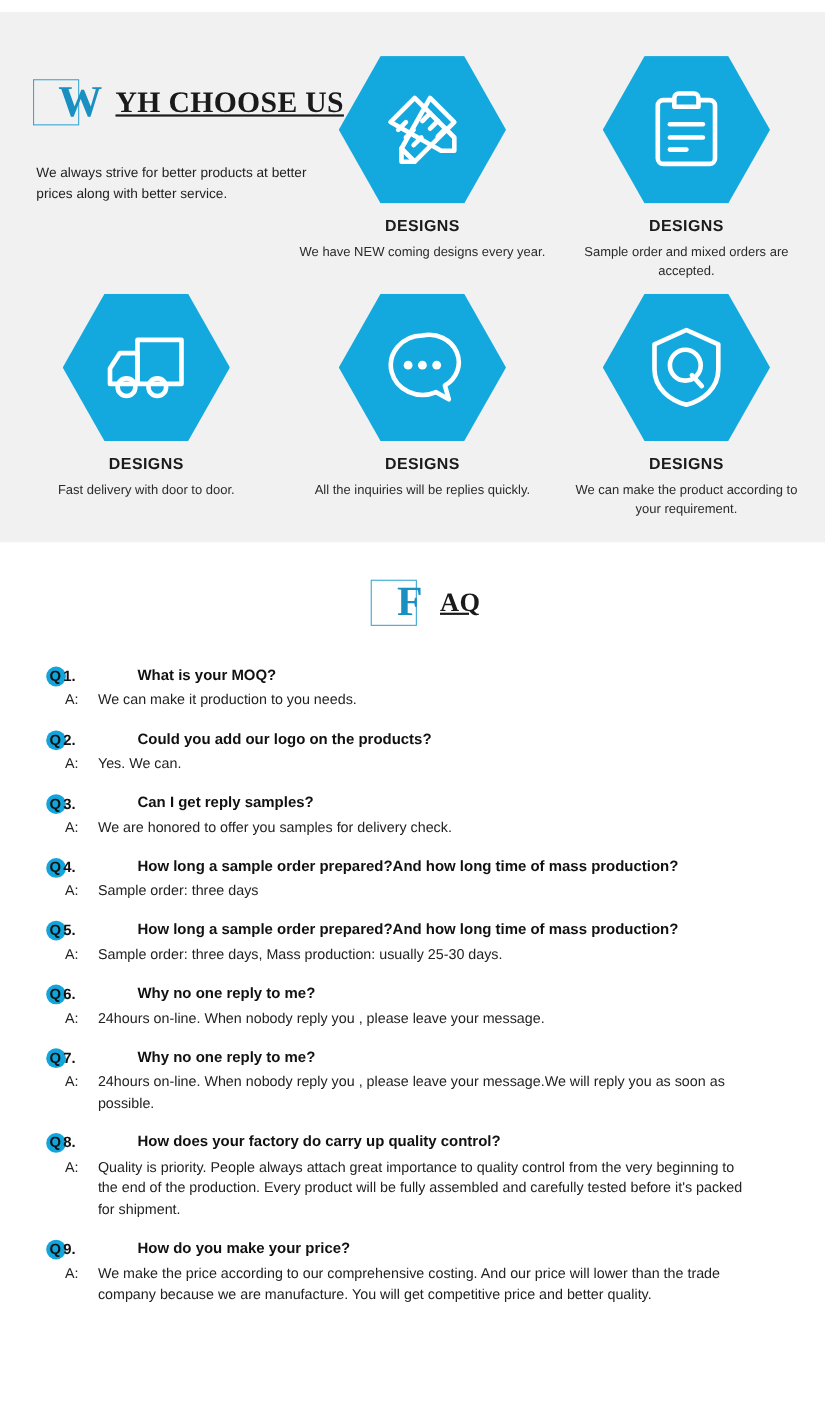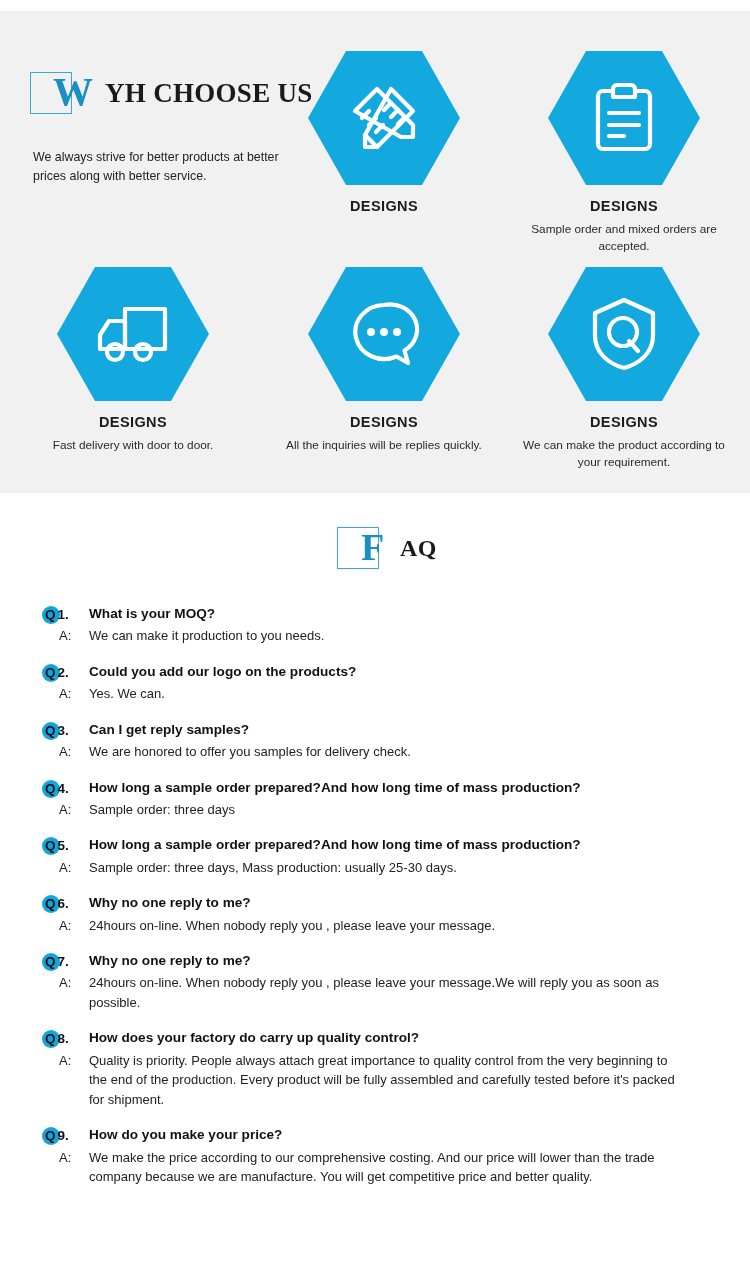--- a/index.html
+++ b/index.html
@@ -40,20 +40,21 @@
   }
   .boxed-title .rest {
     font-family: "Liberation Serif", serif;
     font-size: 27px;
     font-weight: 700;
     color: #1a1a1a;
     letter-spacing: .3px;
     margin-left: 33px;
     line-height: 1;
     white-space: nowrap;
+    text-decoration: underline;
   }
 
   #why-title { left: 30px; top: 72px; }
   #faq-title { left: 337px; top: 527px; }
   #faq-title .rest { font-size: 24px; margin-left: 21px; }
   #faq-title .drop { font-size: 38px; left: 23px; }
 
   .why-sub {
     position: absolute;
     left: 33px; top: 148px;
@@ -84,21 +85,21 @@
     margin-top: 7px;
     font-size: 11.8px;
     line-height: 1.42;
     color: #2a2a2a;
     padding: 0 8px;
   }
 
   
   .faq-list { position: absolute; left: 0; top: 605px; width: 750px; }
   .faq-item { position: relative; margin-bottom: 17px; padding-left: 43px; }
-  .q-row { display: flex; align-items: flex-start; }
+  .q-row { display: flex; align-items: flex-start; margin-left: 36px; }
   .q-badge {
     position: absolute;
     left: 43px; top: 1px;
     width: 44px;
     font-size: 13.5px;
     font-weight: 700;
     color: #111;
     line-height: 18px;
     white-space: nowrap;
   }
@@ -160,20 +161,21 @@
           <path d="M15 37 L22 30"></path>
           <path d="M22 44 L29 37"></path>
           <path d="M29 51 L36 44"></path>
           <path d="M37 29 L44 22"></path>
           <path d="M44 36 L51 29"></path>
           <path d="M51 43 L58 36"></path>
         </svg>
       </span>
     </div>
     <div class="hex-label">DESIGNS</div>
+    <div class="hex-desc">We have NEW coming designs every year.</div>
   </div>
 
   <div class="hex-cell" style="left:503px; top:51px;">
     <div class="hex" style="--hexblue: #13a9de;">
       <span>
         <svg width="70" height="74" viewBox="0 0 70 74" fill="none" stroke="#fff" stroke-width="4.2" stroke-linejoin="round" stroke-linecap="round">
           <path d="M22 10 H14 a5 5 0 0 0 -5 5 V63 a5 5 0 0 0 5 5 H56 a5 5 0 0 0 5 -5 V15 a5 5 0 0 0 -5 -5 H48"></path>
           <path d="M28 4 H42 a4 4 0 0 1 4 4 V16 H24 V8 a4 4 0 0 1 4 -4 Z"></path>
           <path d="M20 32 H50"></path>
           <path d="M20 44 H50"></path>

